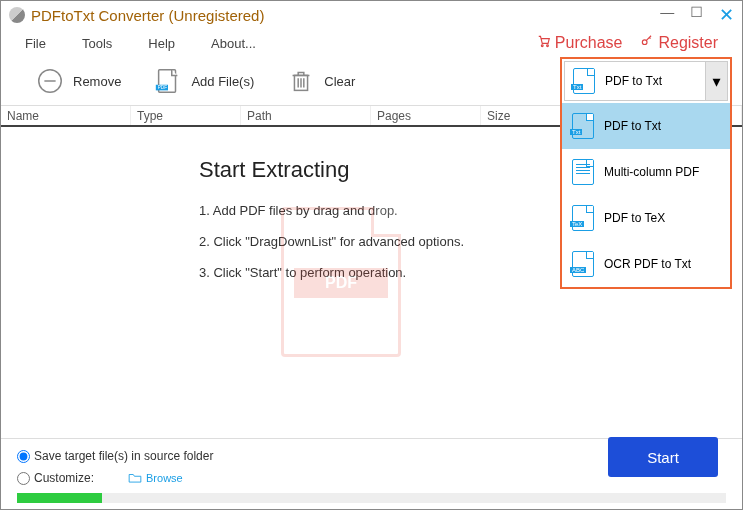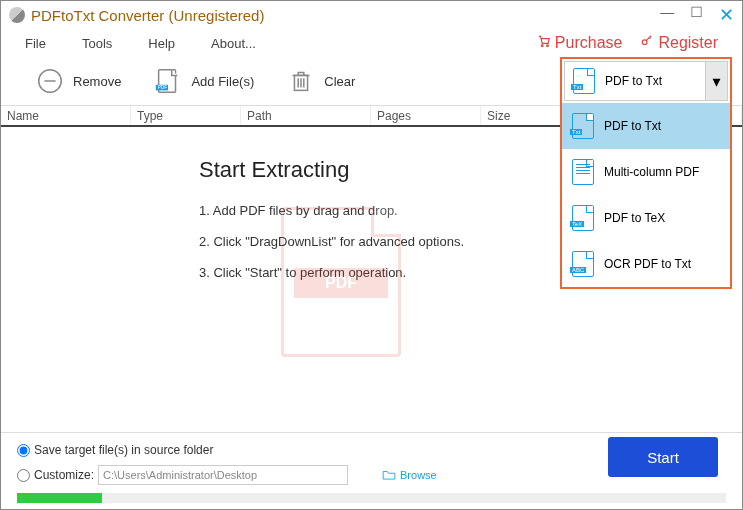--- a/index.html
+++ b/index.html
@@ -196,21 +196,20 @@
 </div>
 
 <div class="footer">
   <div class="radio-row">
     <input type="radio" name="dest" checked="" style="">
     <span>Save target file(s) in source folder</span>
   </div>
   <div class="radio-row">
     <input type="radio" name="dest" style="">
     <span>Customize:</span>
-    <input class="path-input" value="C:\Users\Administrator\Desktop" style="">
     <div class="browse">
       <svg viewBox="0 0 24 20" fill="none" stroke="#1a9ee5" stroke-width="1.5">
           <path d="M2 4h7l2 3h11v10H2z"></path>
         </svg>
       <span>Browse</span>
     </div>
   </div>
   <button class="start-btn">Start</button>
   <div class="progress">
       <div class="bar"></div>

